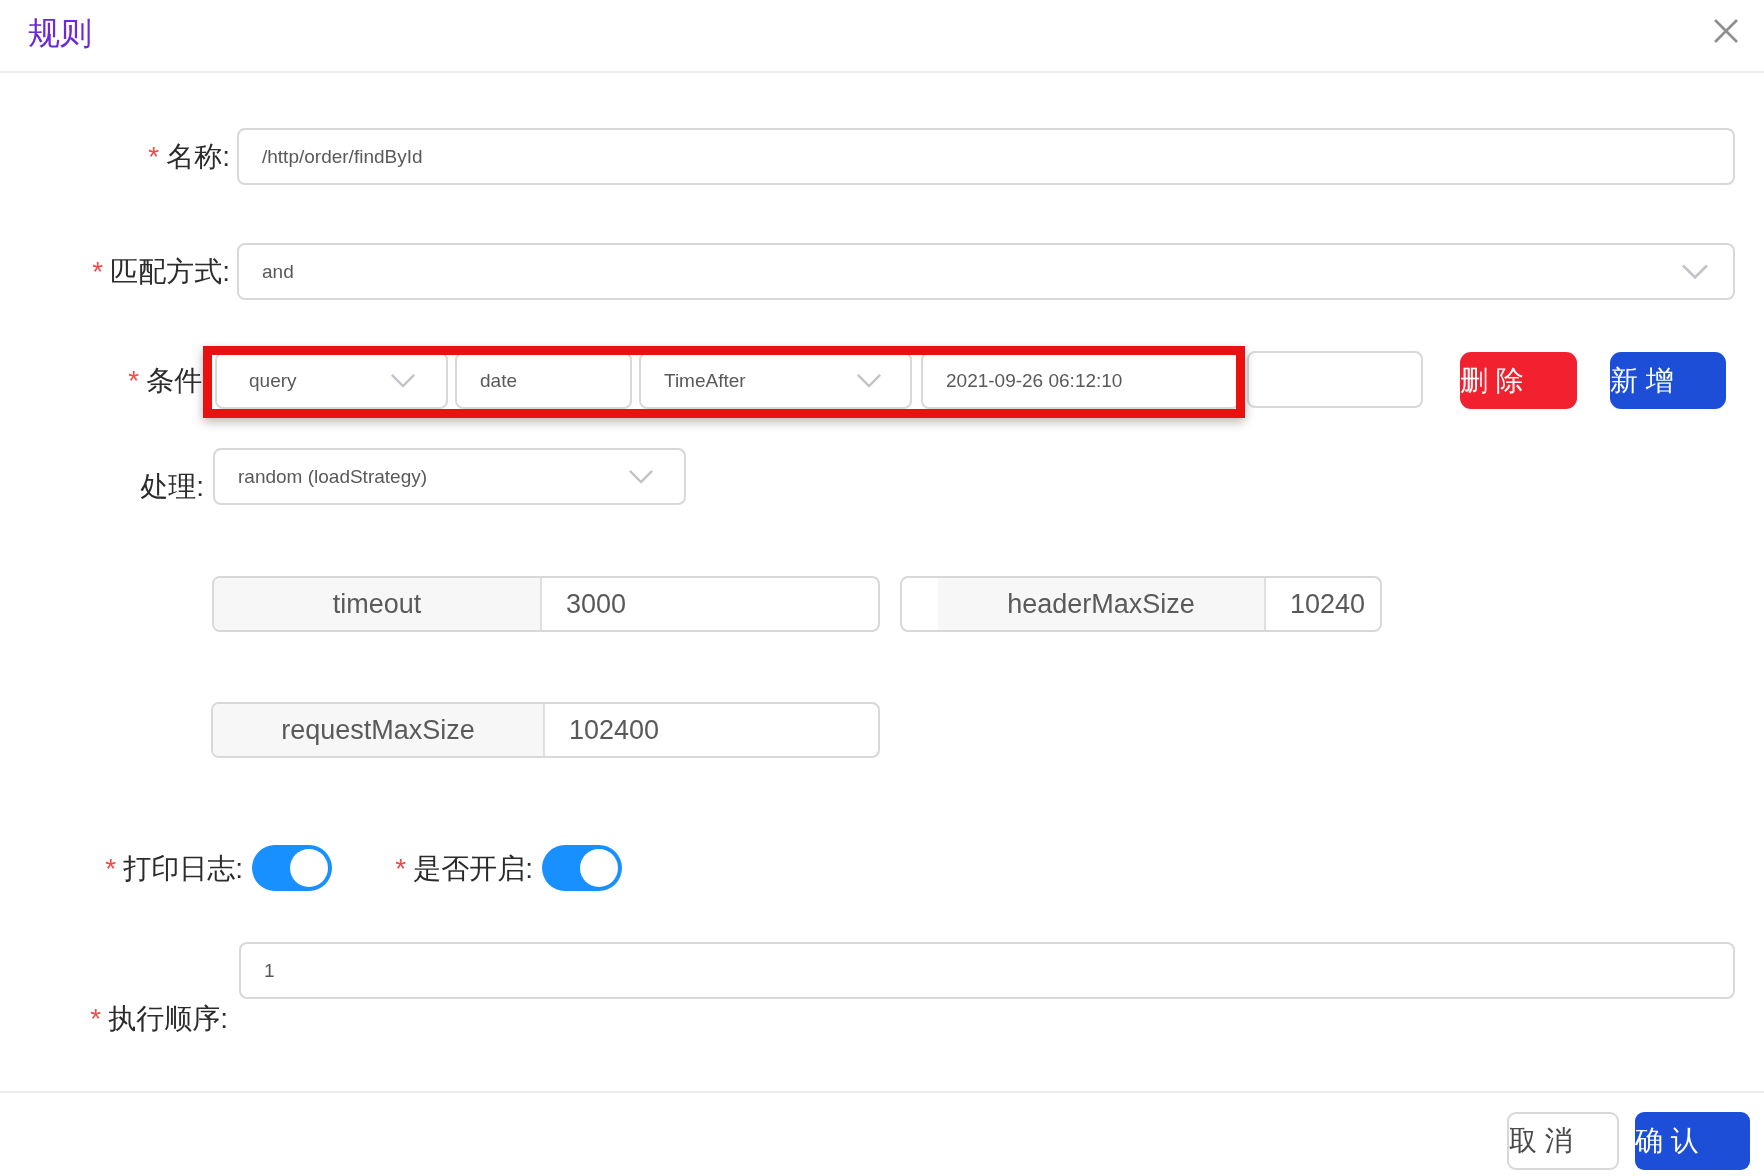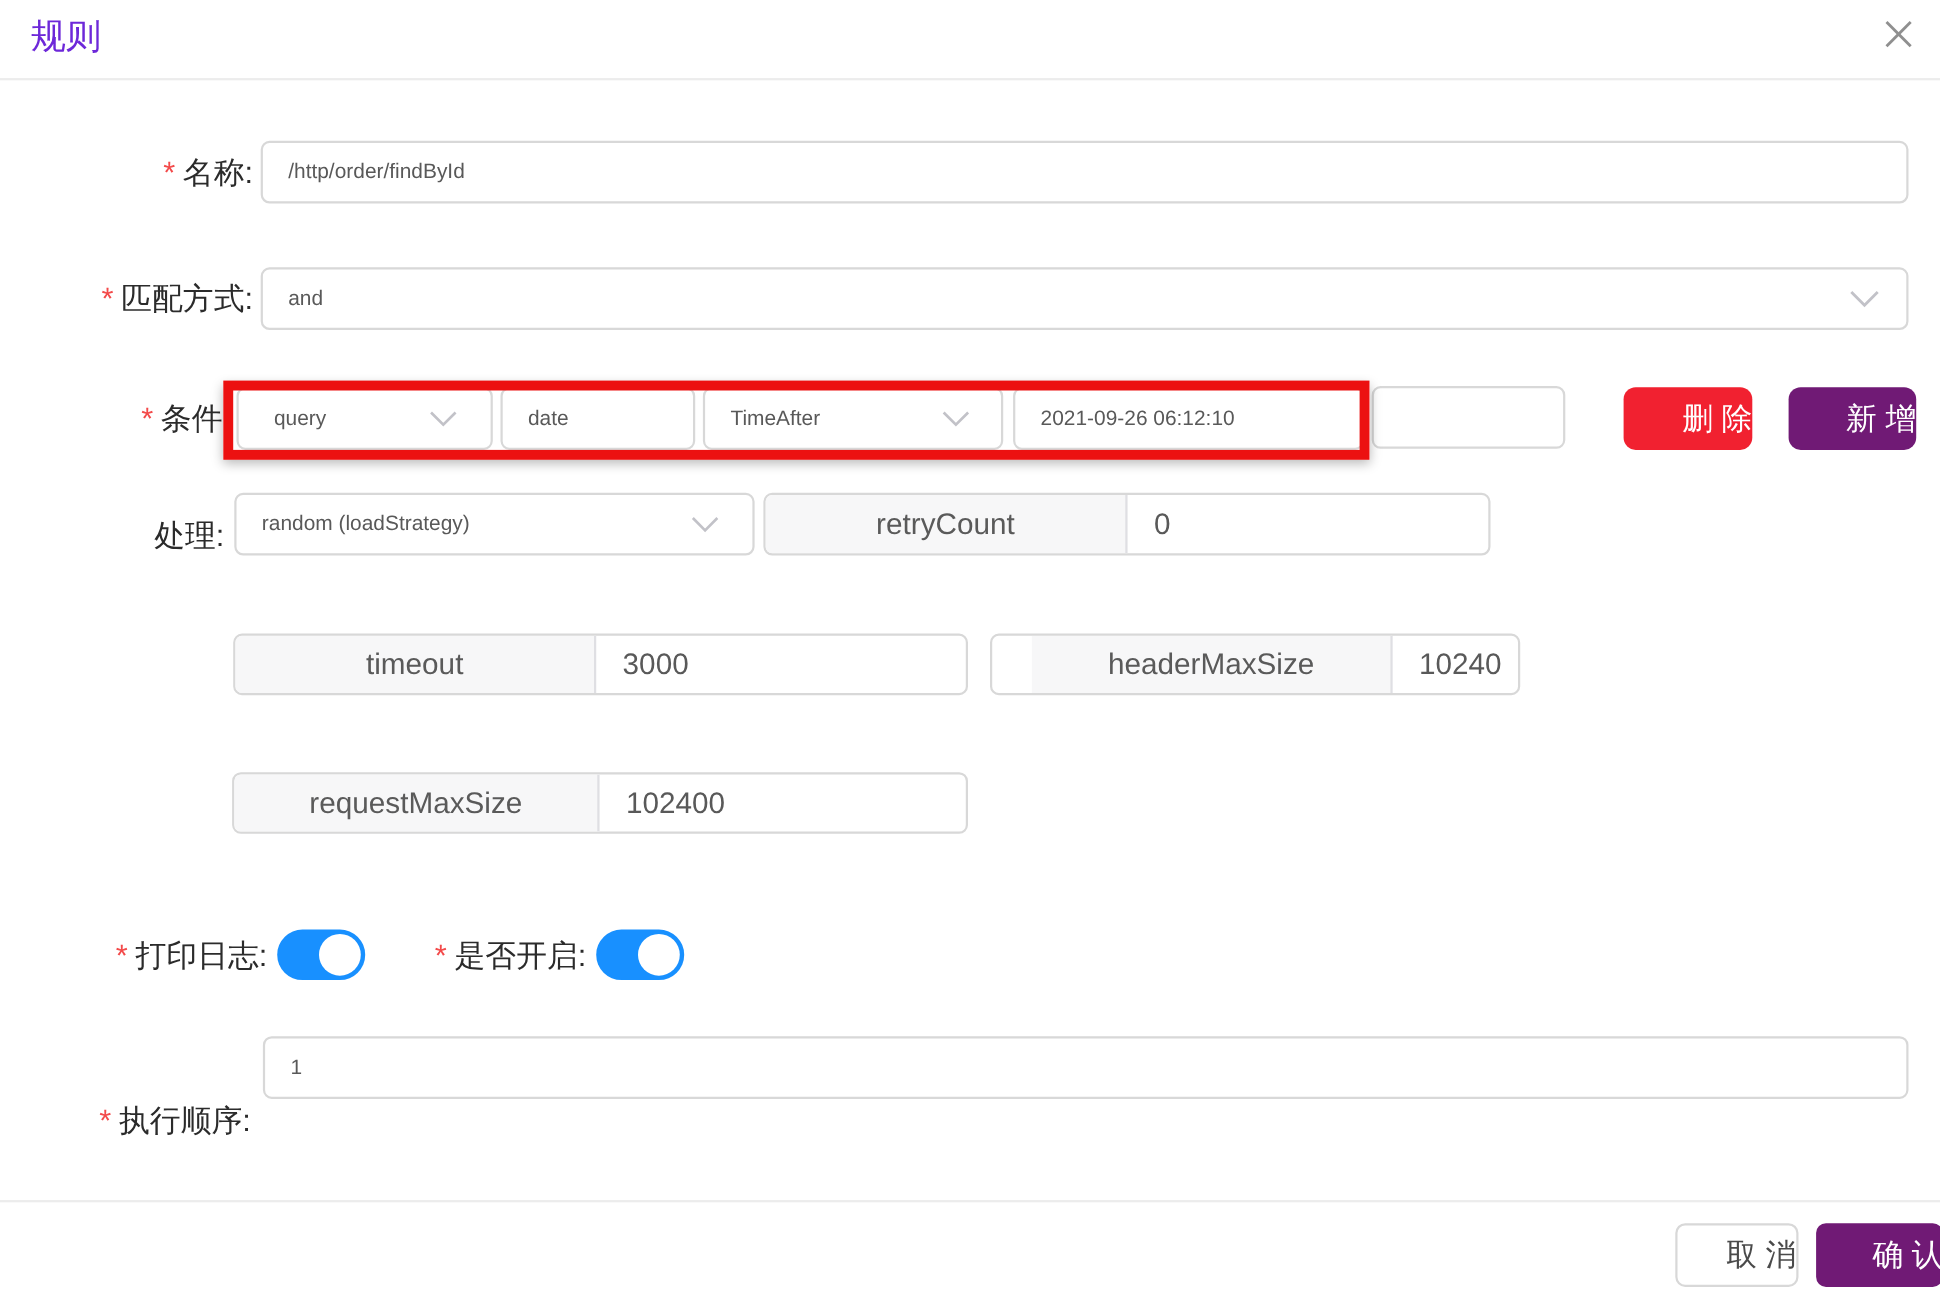--- a/index.html
+++ b/index.html
@@ -29,24 +29,24 @@
   .group { position:absolute; box-sizing:border-box; display:flex;
            border:2px solid #d8d8d8; border-radius:8px; background:#fff; overflow:hidden; }
   .gcell { background:#f7f7f8; border-right:2px solid #dfdfe3; color:#5a5a5a;
            display:flex; align-items:center; justify-content:center;
            font-size:27px; box-sizing:border-box; flex:none; }
   .wcell { flex:1; display:flex; align-items:center; padding-left:24px;
            font-size:27px; color:#595959; }
 
   
   .btn { position:absolute; box-sizing:border-box; border-radius:11px;
-         display:flex; align-items:center; justify-content:flex-end;
-         font-size:28px; cursor:pointer; white-space:nowrap;margin-left:16px; }
+         display:flex; align-items:center; justify-content:flex-start;
+         font-size:28px; cursor:pointer; white-space:nowrap; }
   .btn-danger  { background:#f12130; color:#fff; }
-  .btn-primary { background:#701a75; color:#fff; }
+  .btn-primary { background:#1d4ed8; color:#fff; }
   .btn-plain   { background:#fff; color:#4a4a4a; border:2px solid #d8d8d8; border-radius:9px; }
 
   
   .toggle { position:absolute; width:80px; height:46px; border-radius:23px;
             background:#1890ff; cursor:pointer; }
   .knob { position:absolute; top:4px; right:4px; width:38px; height:38px;
           border-radius:50%; background:#fff; }
 
   
   .annotation { position:absolute; left:203px; top:346px; width:1042px; height:72px;
@@ -116,24 +116,20 @@
     <span>新 增</span>
   </div>
 
   <div class="lbl" style="left:0; width:204px; top:458px; line-height:57px;">处理:</div>
   <div class="box" style="left:213px; top:448px; width:473px; height:57px;">
     <span class="txt">random (loadStrategy)</span>
     <svg class="chev" style="right:30px;" width="26" height="16" viewBox="0 0 28 17">
       <polyline points="2,2 14,14 26,2" fill="none" stroke="#c2c2c8" stroke-width="2.6"></polyline>
     </svg>
   </div>
-  <div class="group" style="left:694px; top:448px; width:661px; height:57px;">
-    <div class="gcell" style="width:329px;">retryCount</div>
-    <div class="wcell">0</div>
-  </div>
 
   <div class="group" style="left:212px; top:576px; width:668px; height:56px;">
     <div class="gcell" style="width:328px;">timeout</div>
     <div class="wcell">3000</div>
   </div>
   <div class="group" style="left:900px; top:576px; width:482px; height:56px;padding-left:36px;">
     <div class="gcell" style="width:328px;">headerMaxSize</div>
     <div class="wcell">10240</div>
   </div>
 

